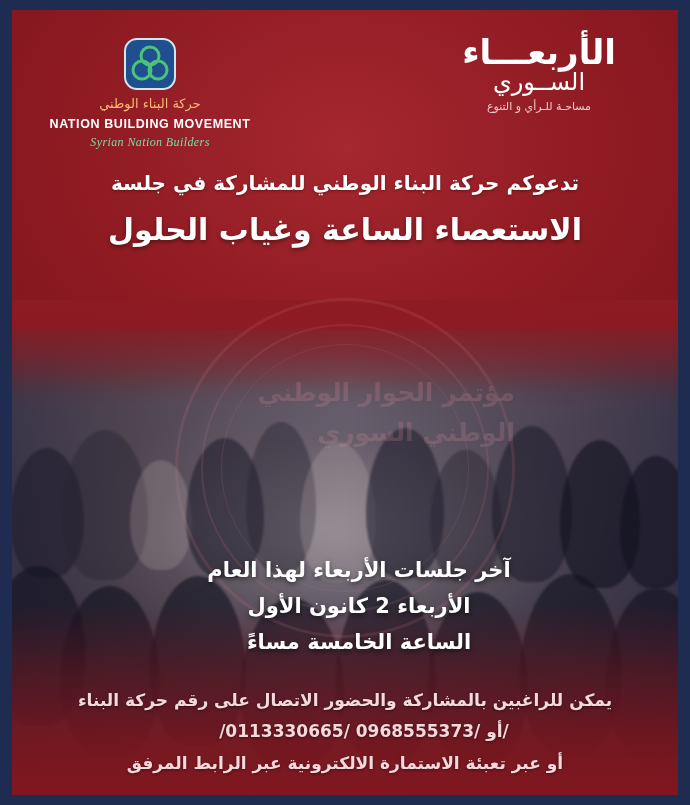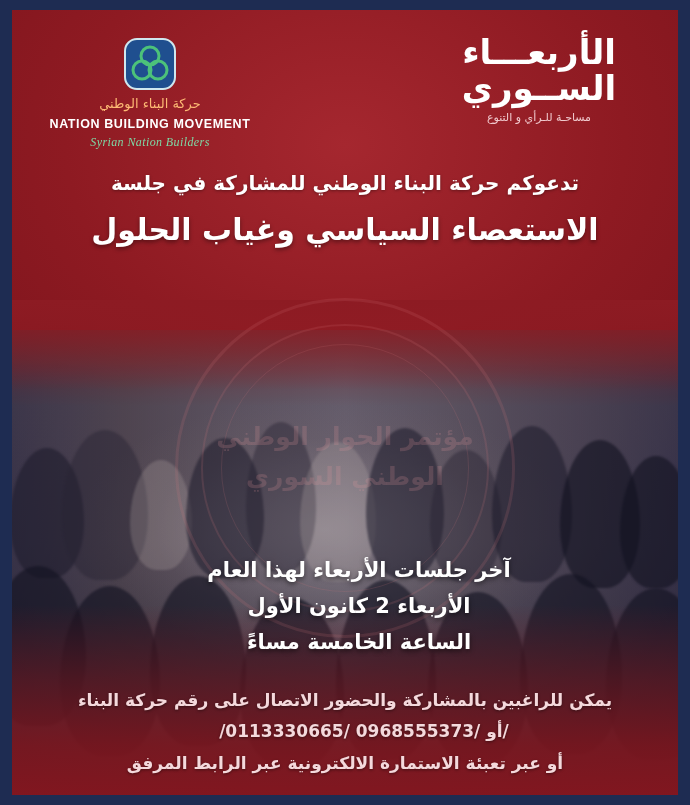--- a/index.html
+++ b/index.html
@@ -99,26 +99,24 @@
     position: absolute;
     inset: 0;
     border: 3px solid rgba(215,120,125,0.55);
     border-radius: 50%;
   }
   .seal .ring.inner { inset: 26px; border-width: 2px; }
   .seal .ring.inner2 { inset: 46px; border-width: 1px; }
   .seal-text {
     position: absolute;
     left: 0; right: 0;
-    text-align: center;
     font-size: 25px;
     font-weight: bold;
     color: rgba(226,150,155,0.72);
     letter-spacing: 1px;
-    margin-top: 44px;
   }
   .seal-text.t1 { top: 80px; }
   .seal-text.t2 { top: 120px; }
 
   
   .logo-left {
     position: absolute;
     left: 40px;
     top: 38px;
     width: 220px;
@@ -162,22 +160,22 @@
     text-align: center;
   }
   .logo-right .ar1 {
     font-size: 34px;
     font-weight: bold;
     color: #ffffff;
     letter-spacing: 5px;
     line-height: 1.06;
   }
   .logo-right .ar2 {
-    font-size: 34px;
-    font-weight: bold;
+    font-size: 24px;
+    font-weight: normal;
     color: #ffffff;
     letter-spacing: 5px;
     line-height: 1.06;
   }
   .logo-right .tag {
     font-size: 11px;
     color: #f0c9cd;
     margin-top: 5px;
     letter-spacing: 1px;
   }
@@ -307,21 +305,21 @@
   </div>
 
   <div class="logo-right">
     <div class="ar1">الأربعـــاء</div>
     <div class="ar2">الســوري</div>
     <div class="tag">مساحـة للـرأي و التنوع</div>
   </div>
 
   <div class="headline">
     <div class="line1">تدعوكم حركة البناء الوطني للمشاركة في جلسة</div>
-    <div class="line2">الاستعصاء السياسي وغياب الحلول</div>
+    <div class="line2">الاستعصاء الساعة وغياب الحلول</div>
   </div>
 
   <div class="details">
     <div>آخر جلسات الأربعاء لهذا العام</div>
     <div>الأربعاء 2 كانون الأول</div>
     <div>الساعة الخامسة مساءً</div>
   </div>
 
   <div class="contact">
     <div>يمكن للراغبين بالمشاركة والحضور الاتصال على رقم حركة البناء</div>

